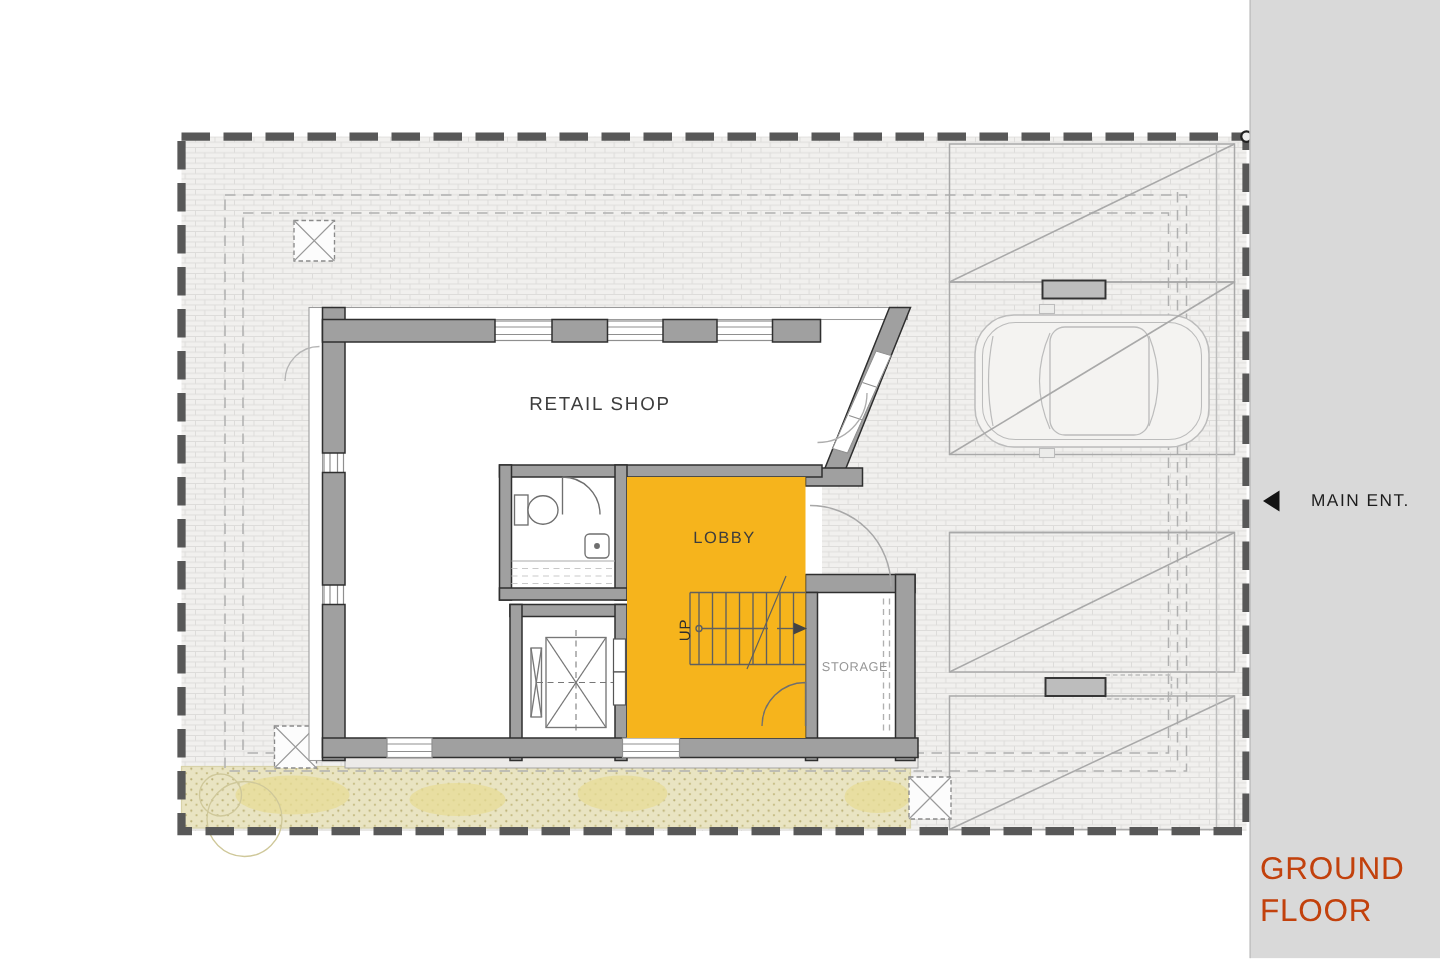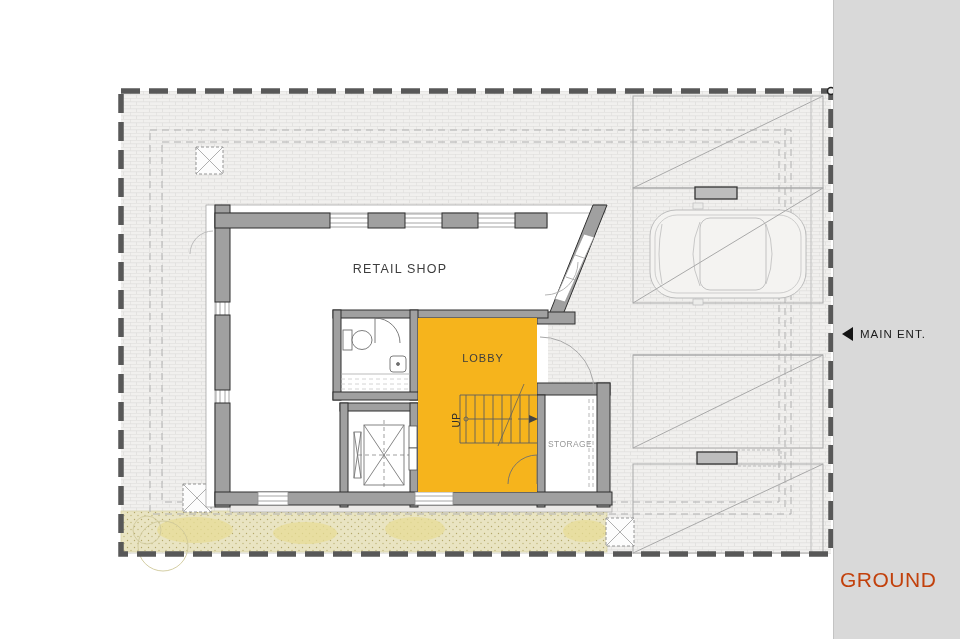--- a/index.html
+++ b/index.html
@@ -1,21 +1,21 @@
 <!DOCTYPE html>
 <html><head>
 <meta charset="utf-8">
 <style>
   html,body{margin:0;padding:0;background:#ffffff;}
   .stage{position:relative;width:960px;height:639px;overflow:hidden;background:#ffffff;
          font-family:"Liberation Sans",sans-serif;}
   .plan-svg{position:absolute;left:0;top:0;}
   .sidebar{position:absolute;left:833px;top:0;width:127px;height:639px;
            background:#d9d9d9;border-left:1px solid #c3c3c3;box-sizing:border-box;}
-  .main-ent{position:absolute;left:842px;top:327px;display:flex;align-items:center;gap:7px;}
+  .main-ent{position:absolute;left:842px;top:327px;display:flex;align-items:center;gap:21px;}
   .tri-left{width:0;height:0;border-top:7px solid transparent;border-bottom:7px solid transparent;
             border-right:11px solid #141414;}
   .main-ent-label{font-size:11.5px;letter-spacing:1px;color:#1c1c1c;}
   .floor-title{position:absolute;left:840px;top:566px;font-size:21px;line-height:1.32;
                letter-spacing:.5px;color:#c2410c;}
   svg text{font-family:"Liberation Sans",sans-serif;}
 </style>
 </head>
 <body>
 
@@ -231,15 +231,16 @@
 
   <div class="sidebar"></div>
 
   <div class="main-ent">
     <span class="tri-left"></span>
     <span class="main-ent-label">MAIN ENT.</span>
   </div>
 
   <div class="floor-title">
     <div>GROUND</div>
+    <div>FLOOR</div>
   </div>
 
 </div>
 
 </body></html>

